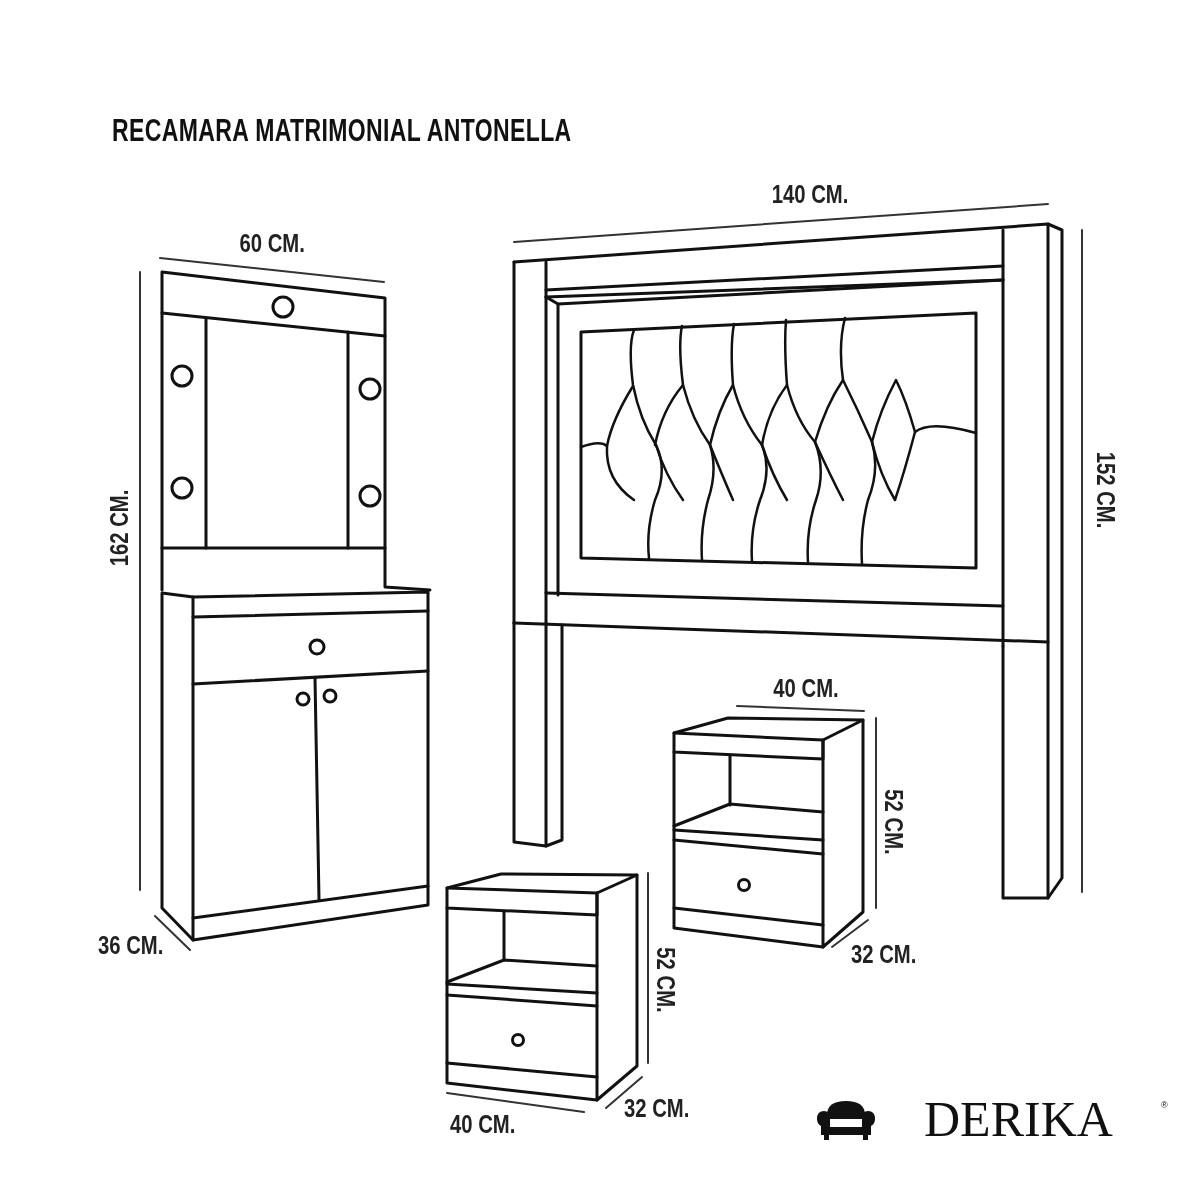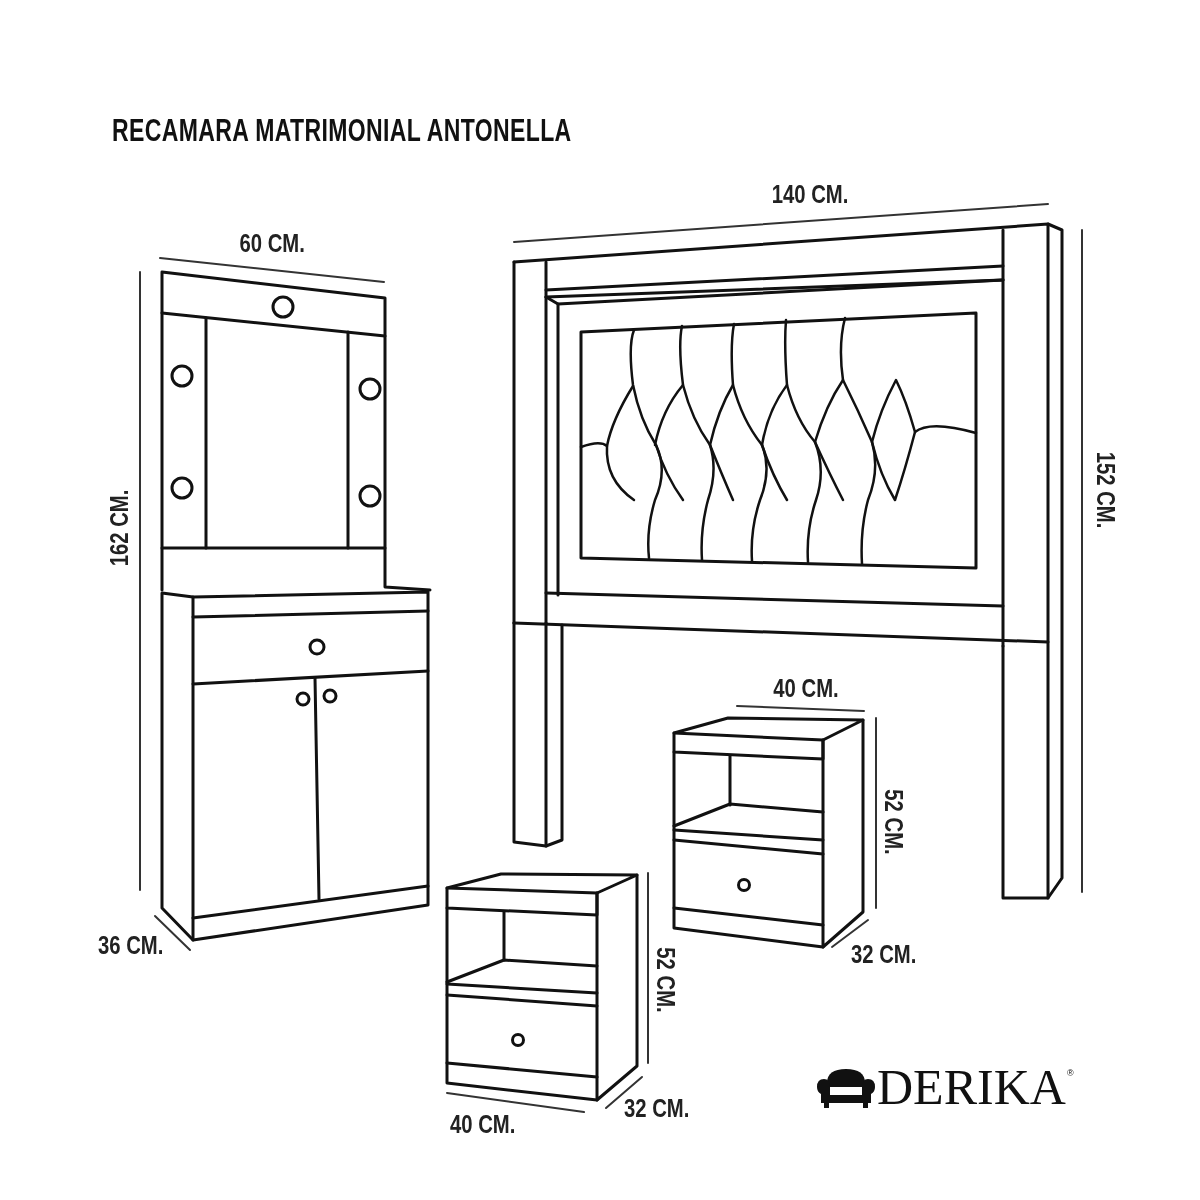--- a/index.html
+++ b/index.html
@@ -1,20 +1,20 @@
 <!DOCTYPE html>
 <html><head>
   <meta charset="utf-8">
   <style>
     html, body { margin: 0; padding: 0; background: #ffffff; }
     body { width: 1200px; height: 1200px; position: relative; overflow: hidden; font-family: "Liberation Sans", sans-serif; }
     .title { position: absolute; left: 112px; top: 112px; font-family: "Liberation Sans", sans-serif; font-weight: bold; font-size: 32px; letter-spacing: 0.5px; color: #111; transform: scaleX(0.72); transform-origin: left top; white-space: nowrap; }
     svg.drawing { position: absolute; left: 0; top: 0; }
     .dim { font-family: "Liberation Sans", sans-serif; font-weight: bold; font-size: 26px; fill: #222; }
-    .brand { position: absolute; left: 815px; top: 1062px; display: flex; align-items: center; }
+    .brand { position: absolute; left: 815px; top: 1094px; display: flex; align-items: center; gap: 47px; }
     .brand-name { font-family: "Liberation Serif", serif; font-size: 50px; color: #111; letter-spacing: 0px; line-height: 1; }
     .reg { font-family: "Liberation Sans", sans-serif; font-size: 9px; color: #111; align-self: flex-start; margin-top: 6px; margin-left: 1px; }
   </style>
 </head>
 <body>
 
 <div class="title">RECAMARA MATRIMONIAL ANTONELLA</div>
 
 <svg class="drawing" width="1200" height="1200" viewBox="0 0 1200 1200" fill="none" stroke="#111" stroke-width="3" stroke-linejoin="round" stroke-linecap="round">
 

